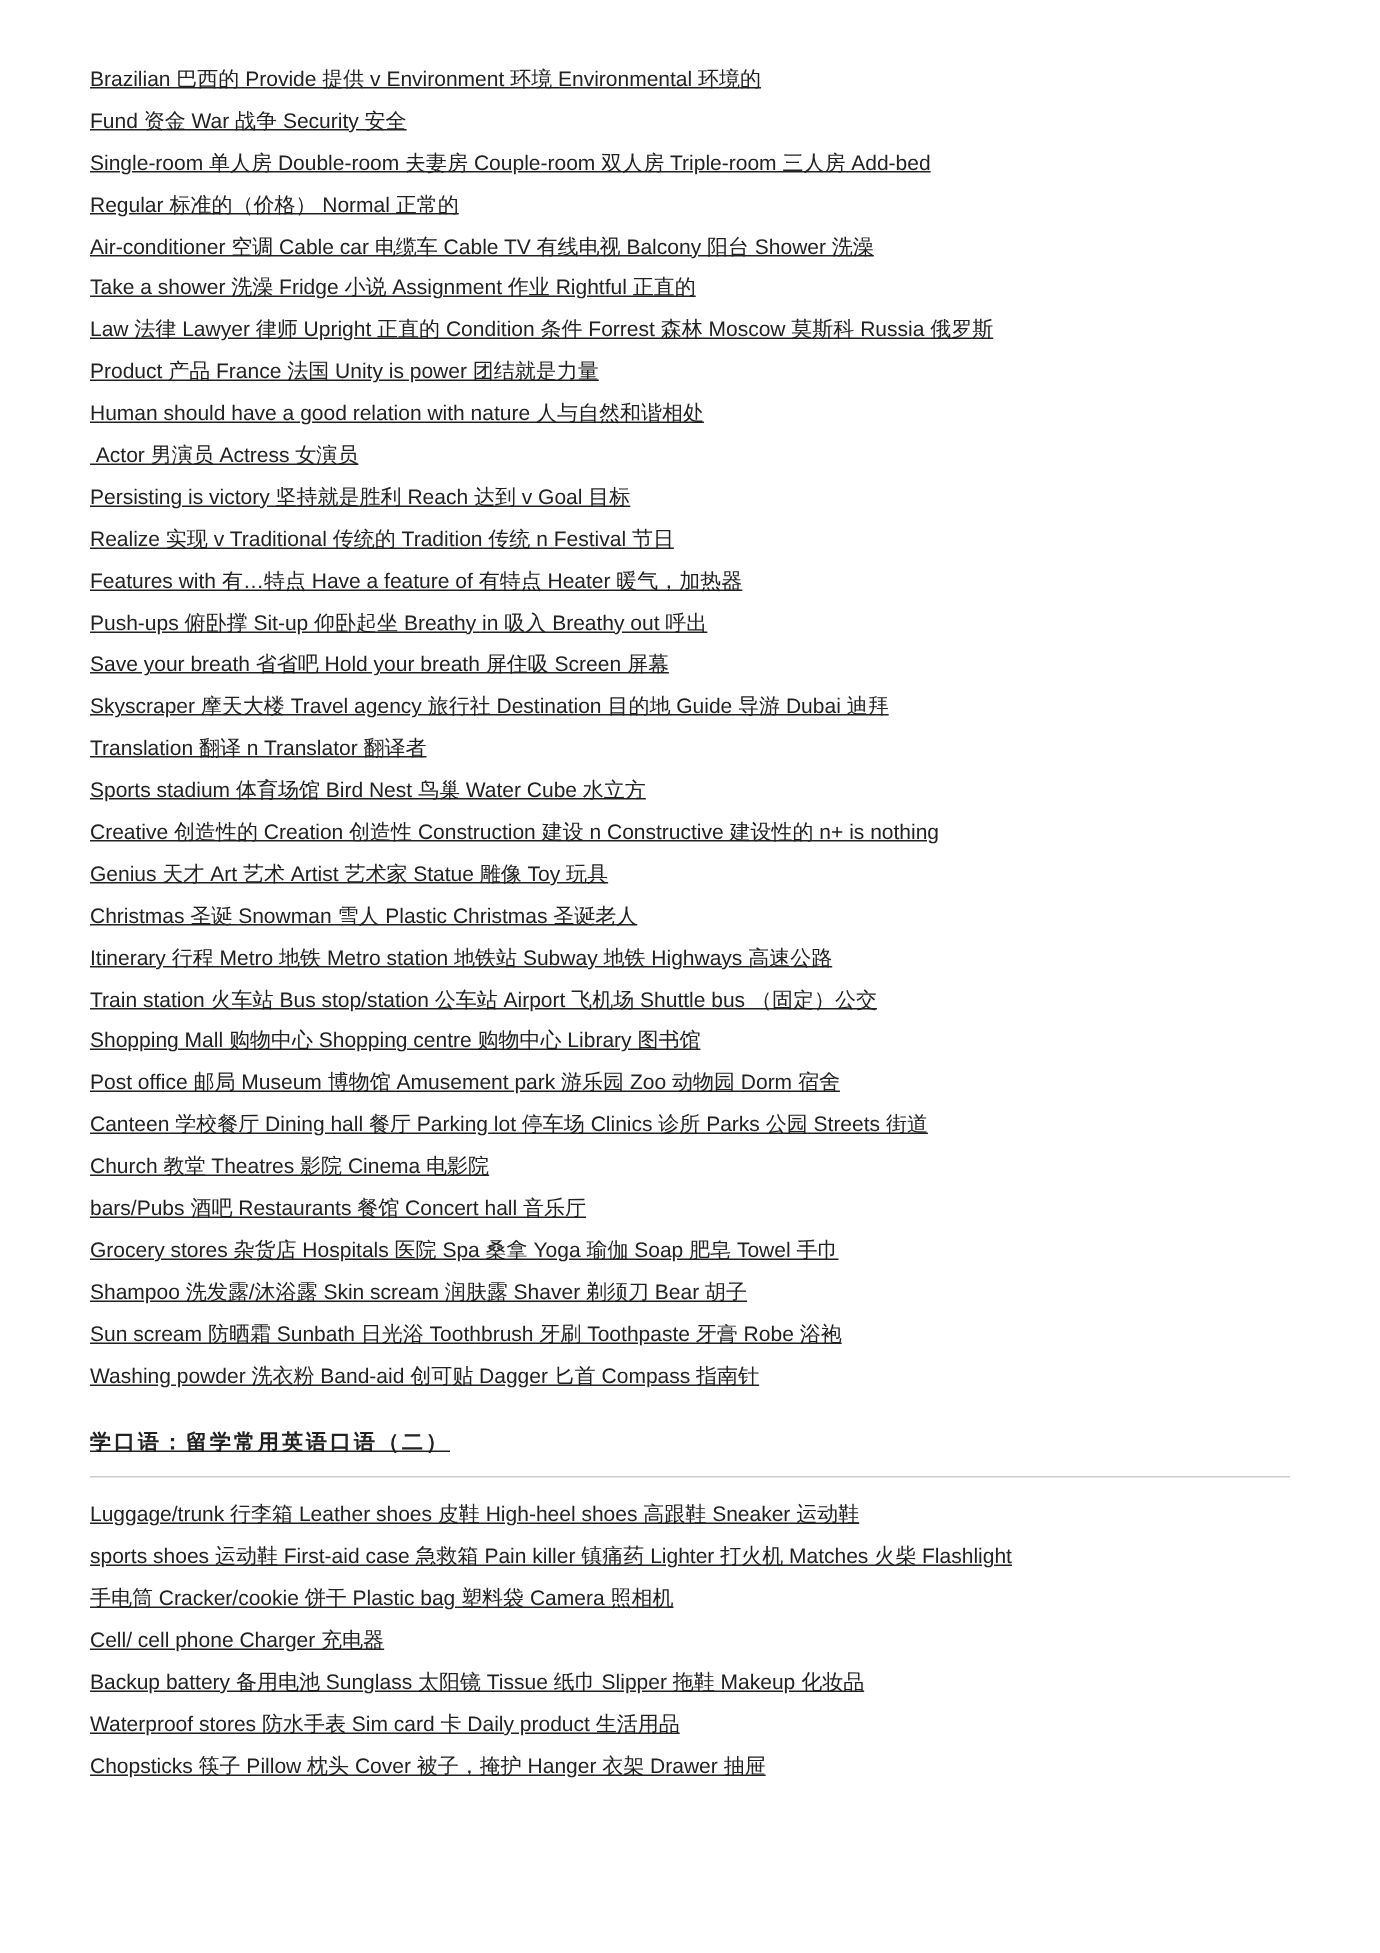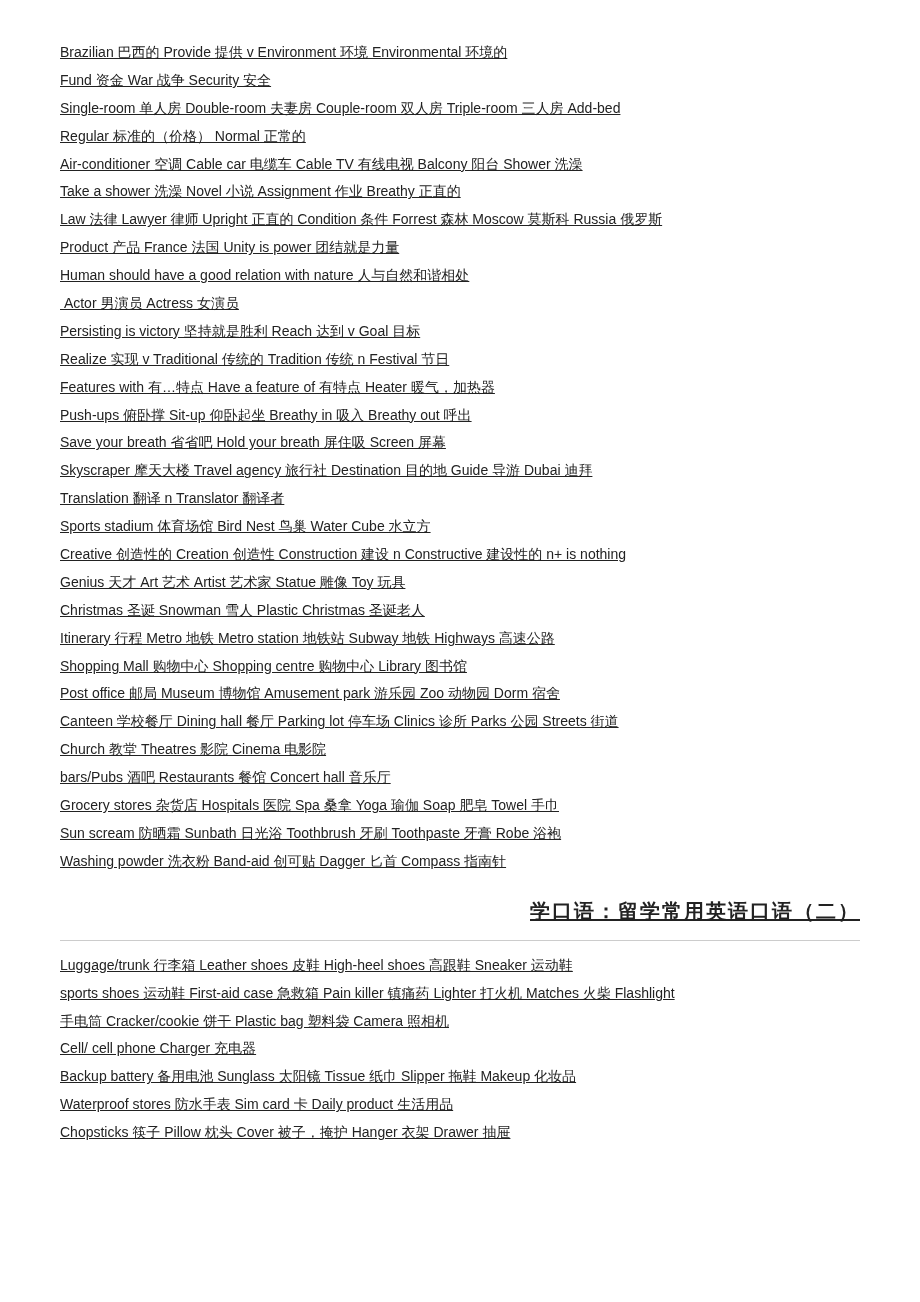--- a/index.html
+++ b/index.html
@@ -18,65 +18,67 @@
       line-height: 1.85;
     }
     .content-block {
       margin-bottom: 0;
       text-decoration: underline;
     }
     .content-line {
       margin-bottom: 2px;
     }
     .section-title {
-      text-align: right;
-      font-size: 20px;
+      text-align: left;
+      font-size: 14px;
       font-weight: bold;
       margin: 18px 0 10px 0;
       letter-spacing: 2px;
     }
     .divider {
       border: none;
       border-top: 1px solid #cccccc;
       margin: 8px 0 12px 0;
     }
   </style>
 </head>
 <body>
 
 <div class="content-block">
   <div id="lines-container">
       <div class="content-line">Brazilian  巴西的  Provide  提供  v Environment  环境 Environmental  环境的</div>
       <div class="content-line">Fund  资金 War  战争  Security  安全</div>
       <div class="content-line">Single-room  单人房 Double-room  夫妻房  Couple-room  双人房  Triple-room  三人房  Add-bed</div>
       <div class="content-line">Regular  标准的（价格） Normal  正常的</div>
       <div class="content-line">Air-conditioner  空调  Cable car  电缆车  Cable TV  有线电视  Balcony  阳台  Shower  洗澡</div>
-      <div class="content-line">Take a shower  洗澡  Novel  小说  Assignment  作业  Breathy  正直的</div>
+      <div class="content-line">Take a shower  洗澡  Fridge  小说  Assignment  作业  Rightful  正直的</div>
       <div class="content-line">Law  法律 Lawyer  律师 Upright  正直的  Condition  条件 Forrest  森林 Moscow  莫斯科  Russia  俄罗斯</div>
       <div class="content-line">Product  产品 France  法国  Unity is power  团结就是力量</div>
       <div class="content-line">Human should have a good relation with nature  人与自然和谐相处</div>
       <div class="content-line">&nbsp;Actor  男演员  Actress  女演员</div>
       <div class="content-line">Persisting is victory  坚持就是胜利  Reach  达到  v Goal  目标</div>
       <div class="content-line">Realize  实现  v Traditional  传统的 Tradition  传统  n Festival  节日</div>
       <div class="content-line">Features with 有…特点  Have a feature of 有特点  Heater  暖气，加热器</div>
       <div class="content-line">Push-ups  俯卧撑  Sit-up  仰卧起坐  Breathy in  吸入  Breathy out  呼出</div>
       <div class="content-line">Save your breath  省省吧  Hold your breath  屏住吸  Screen  屏幕</div>
       <div class="content-line">Skyscraper  摩天大楼  Travel agency  旅行社  Destination  目的地  Guide  导游  Dubai  迪拜</div>
       <div class="content-line">Translation  翻译  n Translator  翻译者</div>
       <div class="content-line">Sports stadium  体育场馆  Bird Nest  鸟巢  Water Cube  水立方</div>
       <div class="content-line">Creative  创造性的  Creation  创造性  Construction  建设  n Constructive  建设性的  n+ is nothing</div>
       <div class="content-line">Genius  天才  Art  艺术 Artist  艺术家  Statue  雕像  Toy  玩具</div>
       <div class="content-line">Christmas  圣诞  Snowman  雪人  Plastic Christmas  圣诞老人</div>
       <div class="content-line">Itinerary  行程  Metro  地铁  Metro station  地铁站  Subway  地铁  Highways  高速公路</div>
+      <div class="content-line">Train station  火车站  Bus stop/station  公车站  Airport  飞机场  Shuttle bus  （固定）公交</div>
       <div class="content-line">Shopping Mall  购物中心  Shopping centre  购物中心  Library  图书馆</div>
       <div class="content-line">Post office  邮局  Museum  博物馆  Amusement park  游乐园  Zoo  动物园  Dorm  宿舍</div>
       <div class="content-line">Canteen  学校餐厅  Dining hall  餐厅  Parking lot  停车场  Clinics  诊所  Parks  公园  Streets  街道</div>
       <div class="content-line">Church  教堂  Theatres  影院  Cinema  电影院</div>
       <div class="content-line">bars/Pubs  酒吧  Restaurants  餐馆  Concert hall  音乐厅</div>
       <div class="content-line">Grocery stores  杂货店  Hospitals  医院  Spa  桑拿  Yoga  瑜伽  Soap  肥皂  Towel  手巾</div>
+      <div class="content-line">Shampoo  洗发露/沐浴露  Skin scream  润肤露  Shaver  剃须刀  Bear  胡子</div>
       <div class="content-line">Sun scream  防晒霜  Sunbath  日光浴  Toothbrush  牙刷  Toothpaste  牙膏  Robe  浴袍</div>
       <div class="content-line">Washing powder  洗衣粉  Band-aid  创可贴  Dagger  匕首  Compass  指南针</div>
     </div>
 
   <div class="section-title">学口语：留学常用英语口语（二）</div>
   <hr class="divider">
 
   <div id="lines2-container">
       <div class="content-line">Luggage/trunk  行李箱  Leather shoes  皮鞋  High-heel shoes  高跟鞋  Sneaker  运动鞋</div>
       <div class="content-line">sports shoes 运动鞋 First-aid case  急救箱 Pain killer  镇痛药 Lighter  打火机 Matches  火柴  Flashlight</div>

